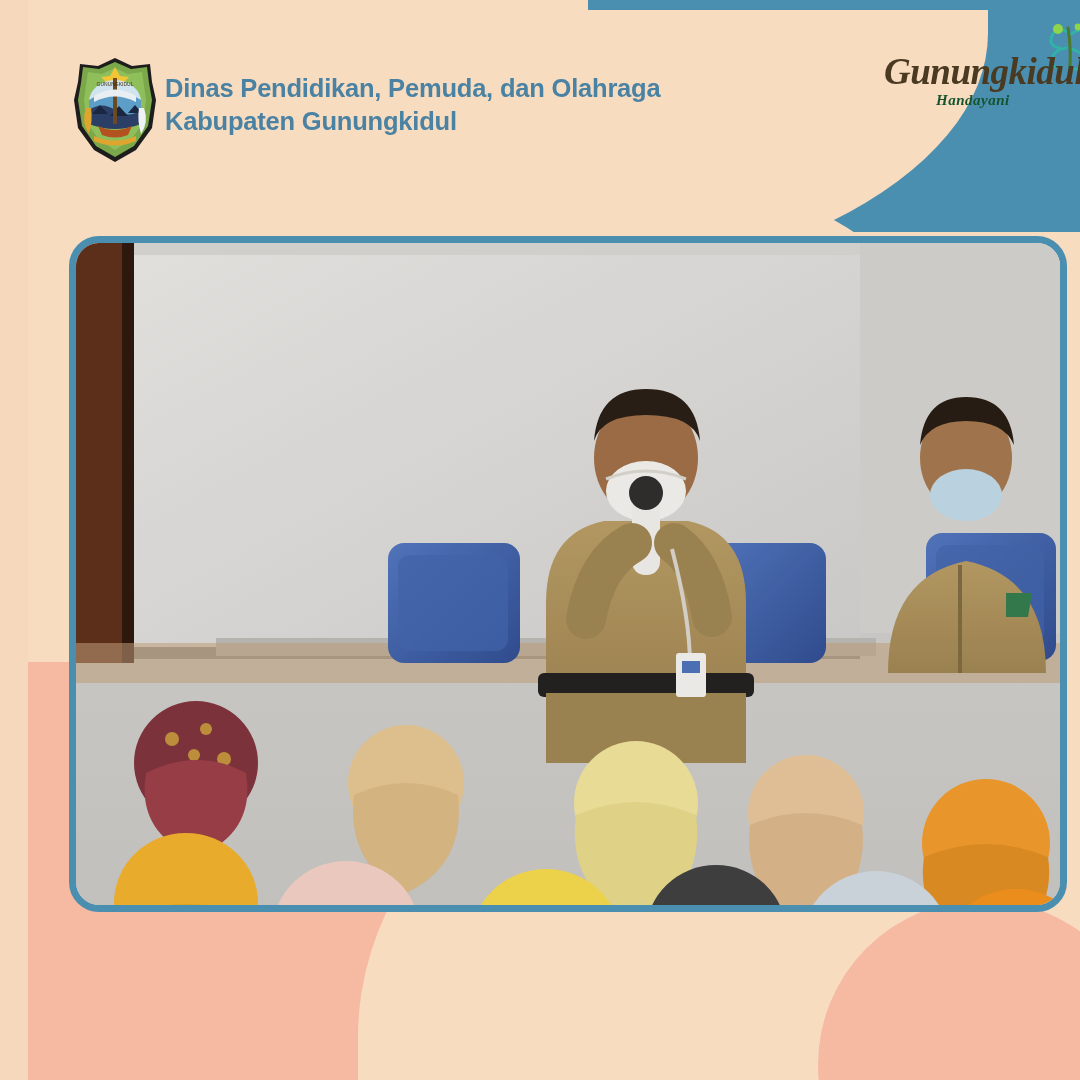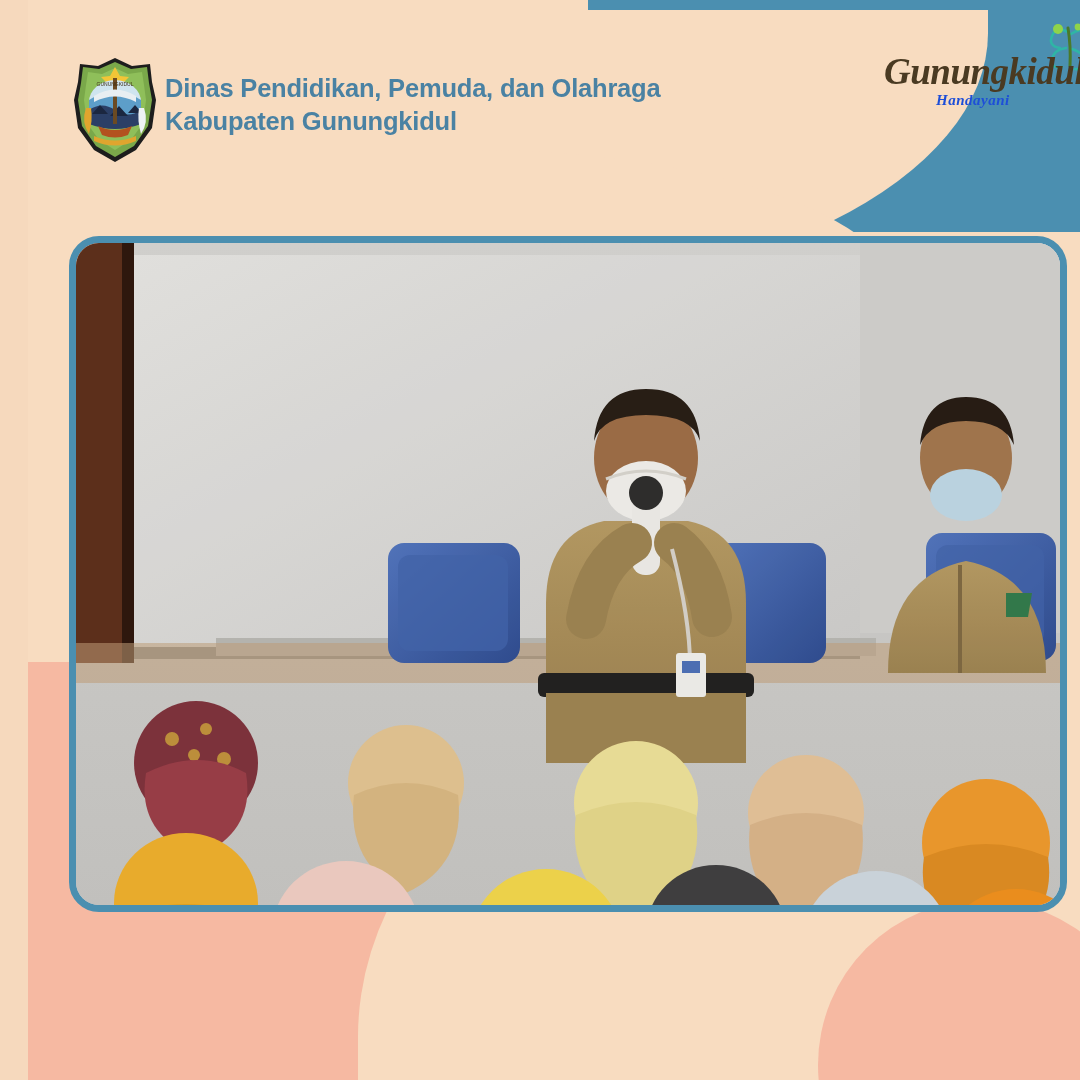--- a/index.html
+++ b/index.html
@@ -96,21 +96,21 @@
     color:#4a3a22;
     text-align:left;
     letter-spacing:-0.5px;
   }
   .gk-sub{
     position:absolute; left:52px; top:70px;
     font-family:"Liberation Serif", serif;
     font-style:italic;
     font-weight:bold;
     font-size:15px;
-    color:#1d4ed8;
+    color:#14532d;
     letter-spacing:0.5px;
   }
   .gk-flourish{ position:absolute; right:-6px; top:-4px; width:62px; height:62px; }
 
   
   .photo-card{
     position:absolute;
     left:41px; top:236px;
     width:998px; height:676px;
     border:7px solid #4b8fb0;

